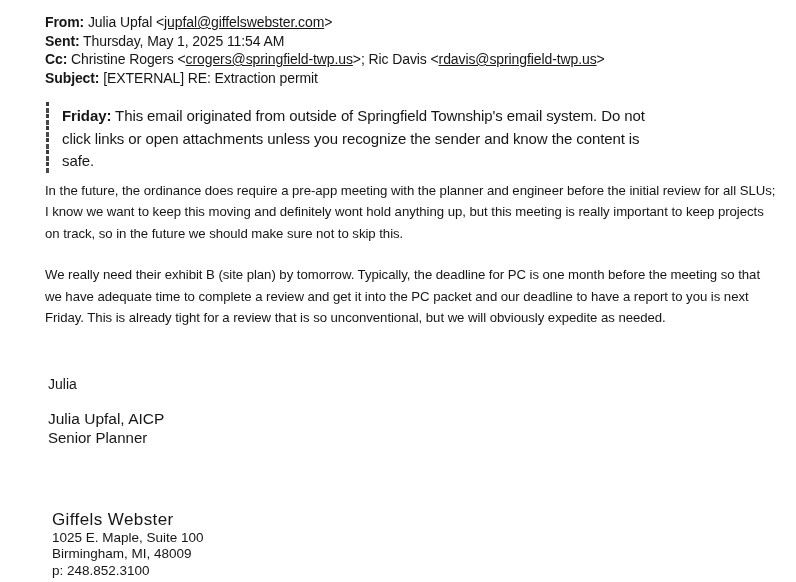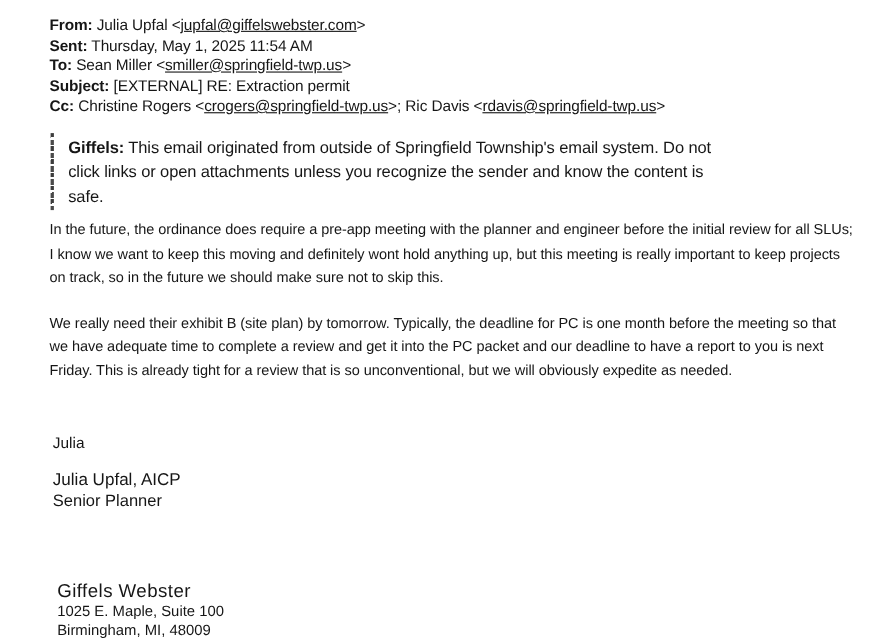--- a/index.html
+++ b/index.html
@@ -111,48 +111,45 @@
   <div>
     <div class="hdr-line">
       <span class="hdr-label">From:</span>
       <span>Julia Upfal &lt;</span><span class="email-link">jupfal@giffelswebster.com</span><span>&gt;</span>
     </div>
     <div class="hdr-line">
       <span class="hdr-label">Sent:</span>
       <span>Thursday, May 1, 2025 11:54 AM</span>
     </div>
     <div class="hdr-line">
-      <span class="hdr-label">To:</span>
-      <span>Sean Miller &lt;</span><span class="email-link">smiller@springfield-twp.us</span><span>&gt;</span>
+      <span class="hdr-label">Cc:</span>
+      <span>Christine Rogers &lt;</span><span class="email-link">crogers@springfield-twp.us</span><span>&gt;; Ric Davis &lt;</span><span class="email-link">rdavis@springfield-twp.us</span><span>&gt;</span>
     </div>
     <div class="hdr-line">
       <span class="hdr-label">Subject:</span>
       <span>[EXTERNAL] RE: Extraction permit</span>
-    </div>
-    <div class="hdr-line">
-      <span class="hdr-label">Cc:</span>
-      <span>Christine Rogers &lt;</span><span class="email-link">crogers@springfield-twp.us</span><span>&gt;; Ric Davis &lt;</span><span class="email-link">rdavis@springfield-twp.us</span><span>&gt;</span>
     </div>
   </div>
 
   <div class="caution">
     <div class="caution-border"></div>
     <div class="caution-text">
-      <span class="caution-label">Giffels:</span>
+      <span class="caution-label">Friday:</span>
       <span>This email originated from outside of Springfield Township's email system. Do not click links or open attachments unless you recognize the sender and know the content is safe.</span>
     </div>
   </div>
 
   <p class="para para-2">In the future, the ordinance does require a pre-app meeting with the planner and engineer before the initial review for all SLUs; I know we want to keep this moving and definitely wont hold anything up, but this meeting is really important to keep projects on track, so in the future we should make sure not to skip this.</p>
   <p class="para para-1">We really need their exhibit B (site plan) by tomorrow. Typically, the deadline for PC is one month before the meeting so that we have adequate time to complete a review and get it into the PC packet and our deadline to have a report to you is next Friday. This is already tight for a review that is so unconventional, but we will obviously expedite as needed.</p>
 
   <div class="salutation">Julia</div>
   <div class="sig-name">Julia Upfal, AICP</div>
   <div class="sig-title">Senior Planner</div>
 
   <div>
     <div class="company-name">Giffels Webster</div>
     <div class="company-addr">1025 E. Maple, Suite 100</div>
     <div class="company-addr">Birmingham, MI, 48009</div>
+    <div class="company-addr">p: 248.852.3100</div>
     <div class="company-addr">f: 313.962.5068</div>
   </div>
 
 </div>
 
 </body></html>

